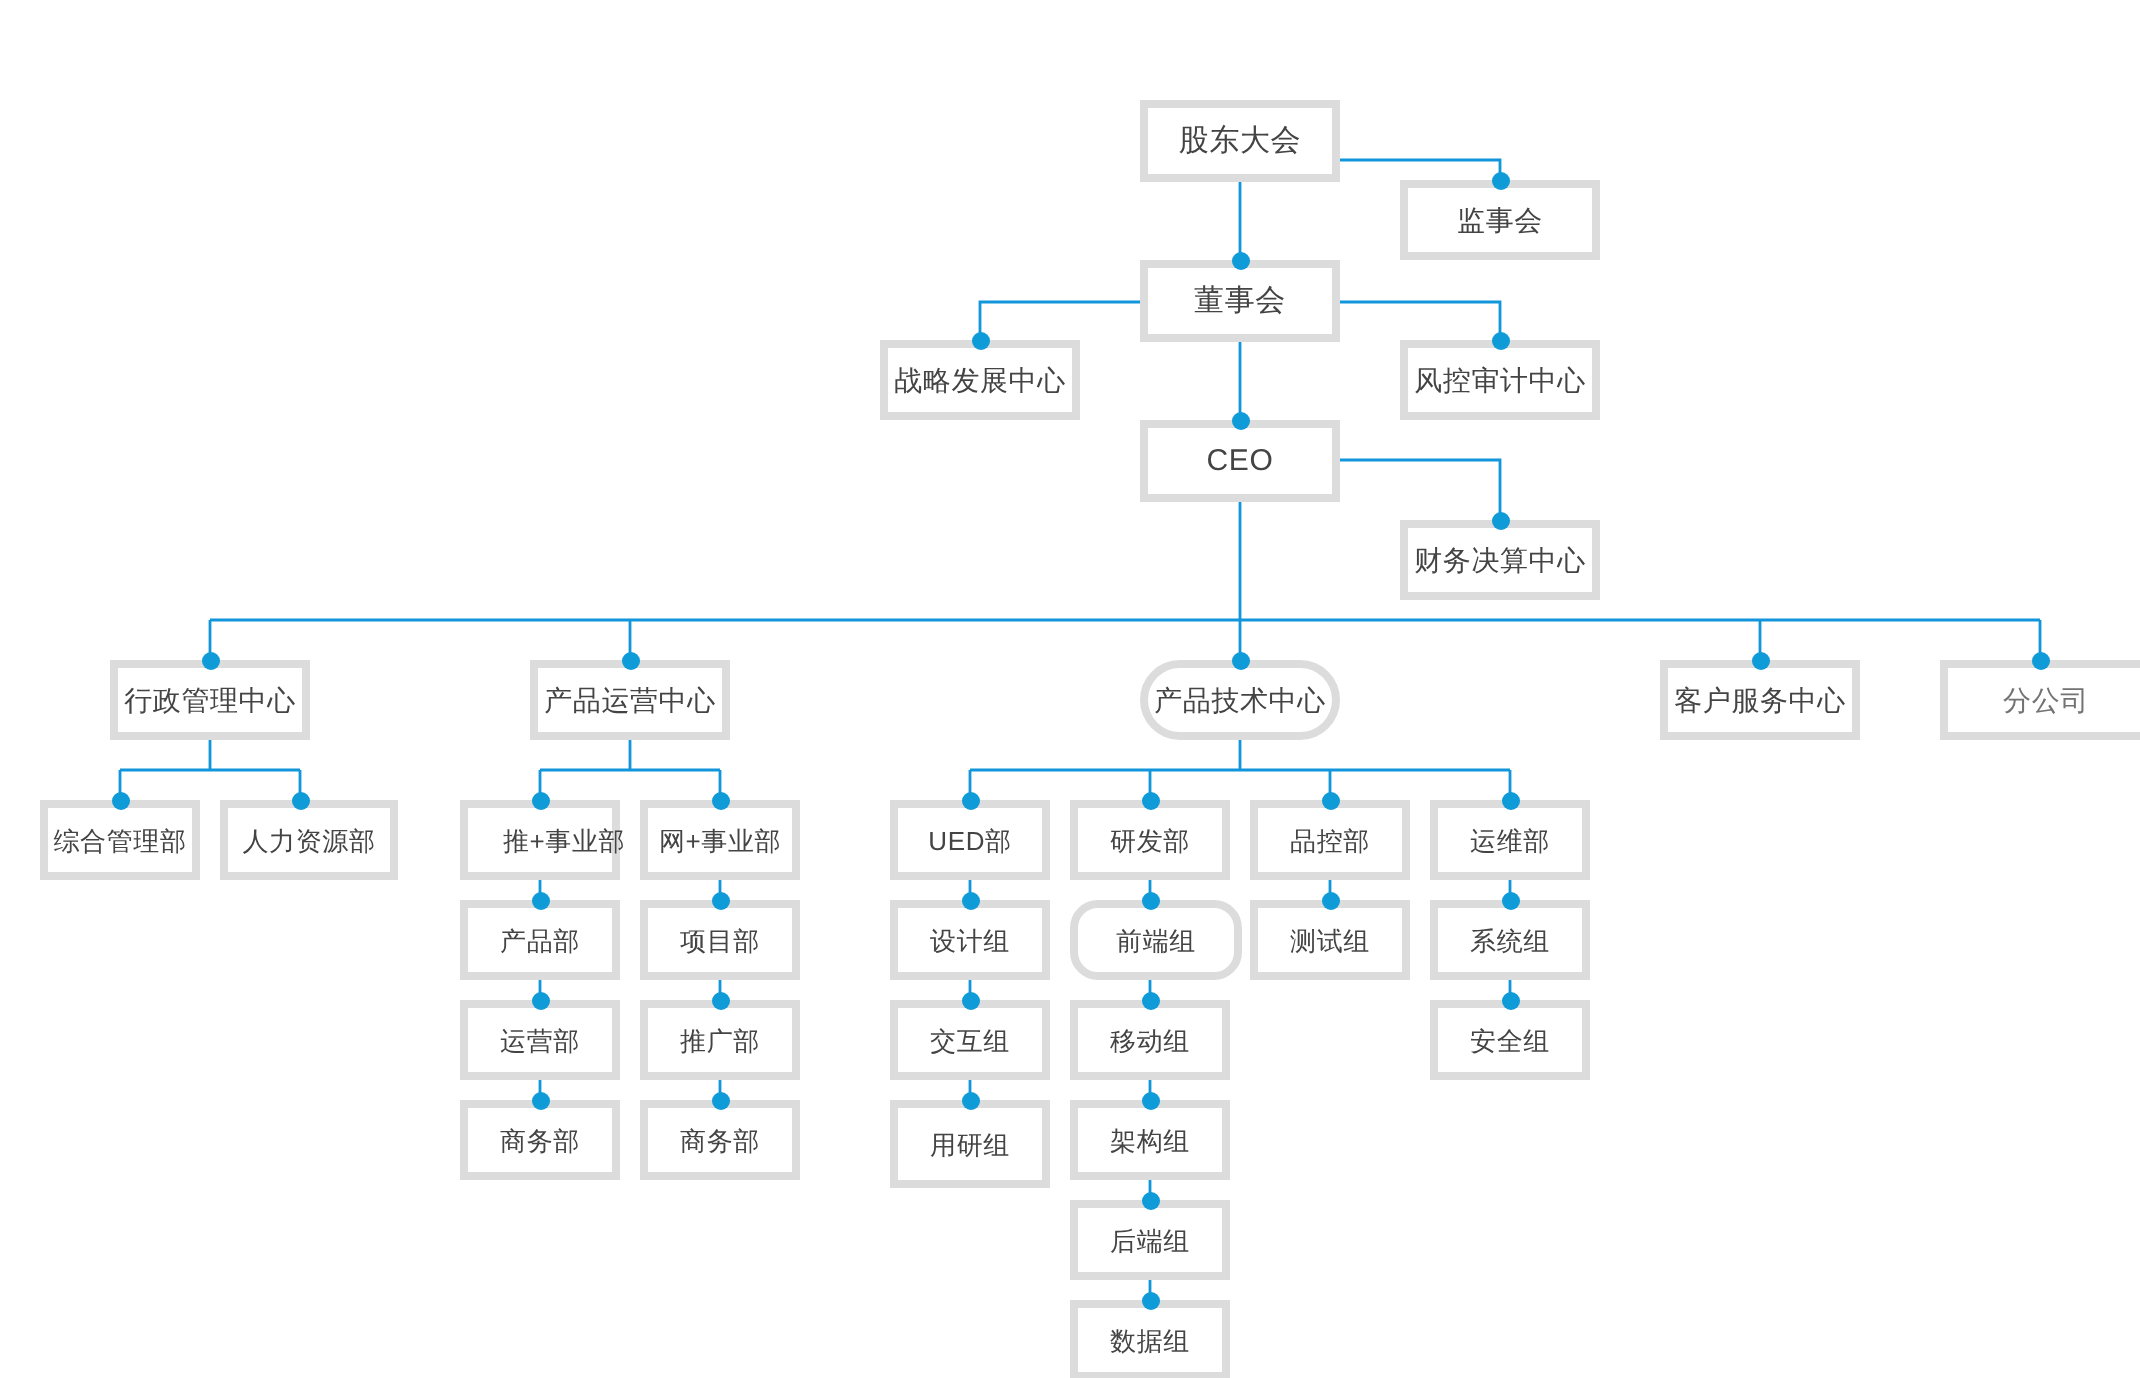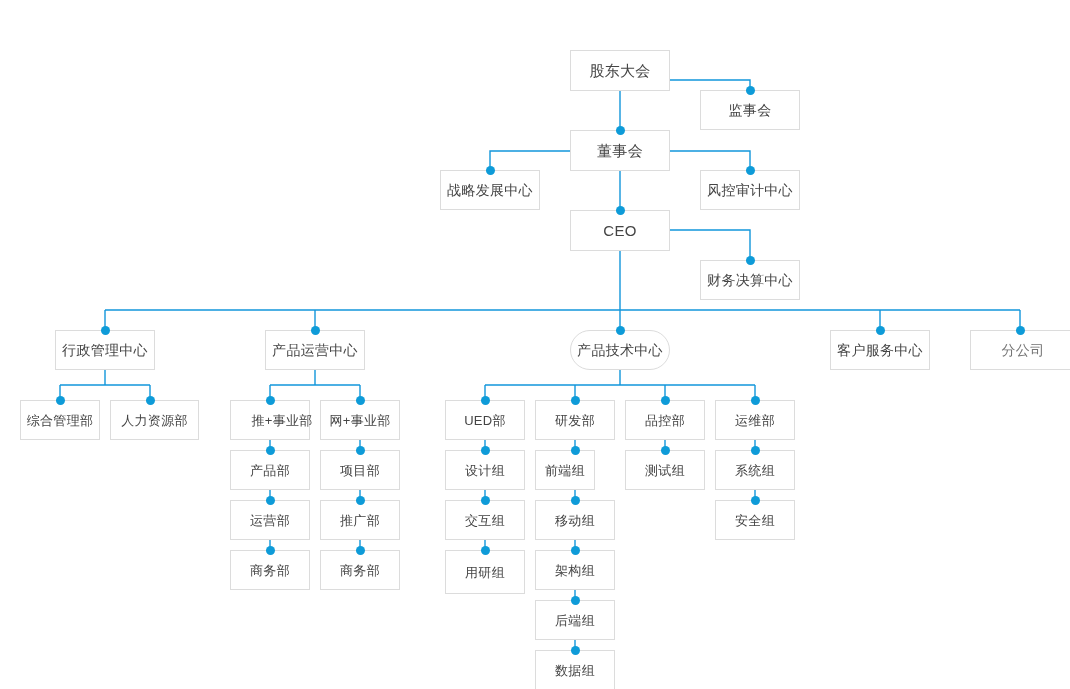--- a/index.html
+++ b/index.html
@@ -17,21 +17,21 @@
   }
   #wires{
     position:absolute;
     left:0; top:0;
     width:1070px; height:689px;
     pointer-events:none;
   }
   .node{
     position:absolute;
     box-sizing:border-box;
-    border:1px solid #a3a3a3;
+    border:4px solid #a3a3a3;
     background:#ffffff;
     display:flex;
     align-items:center;
     justify-content:center;
     color:#444444;
     font-size:14px;
     line-height:1;
     letter-spacing:0.3px;
     white-space:nowrap;
     z-index:2;
@@ -189,21 +189,21 @@
     </div>
     <div class="dot" style="left: 485px; top: 500px; background: rgb(14, 155, 216);"></div>
     <div class="node leaf" style="left: 445px; top: 550px; width: 80px; height: 44px; border-color: rgb(220, 220, 220); background: rgb(255, 255, 255); color: rgb(68, 68, 68);">
       <span>用研组</span>
     </div>
     <div class="dot" style="left: 485px; top: 550px; background: rgb(14, 155, 216);"></div>
     <div class="node leaf" style="left: 535px; top: 400px; width: 80px; height: 40px; border-color: rgb(220, 220, 220); background: rgb(255, 255, 255); color: rgb(68, 68, 68);">
       <span>研发部</span>
     </div>
     <div class="dot" style="left: 575px; top: 400px; background: rgb(14, 155, 216);"></div>
-    <div class="node leaf" style="left: 535px; top: 450px; width: 60px; height: 40px; border-color: rgb(220, 220, 220); background: rgb(255, 255, 255); color: rgb(68, 68, 68);">
+    <div class="node leaf" style="left: 535px; top: 450px; width: 86px; height: 40px; border-color: rgb(220, 220, 220); background: rgb(255, 255, 255); color: rgb(68, 68, 68); border-radius: 14px;">
       <span>前端组</span>
     </div>
     <div class="dot" style="left: 575px; top: 450px; background: rgb(14, 155, 216);"></div>
     <div class="node leaf" style="left: 535px; top: 500px; width: 80px; height: 40px; border-color: rgb(220, 220, 220); background: rgb(255, 255, 255); color: rgb(68, 68, 68);">
       <span>移动组</span>
     </div>
     <div class="dot" style="left: 575px; top: 500px; background: rgb(14, 155, 216);"></div>
     <div class="node leaf" style="left: 535px; top: 550px; width: 80px; height: 40px; border-color: rgb(220, 220, 220); background: rgb(255, 255, 255); color: rgb(68, 68, 68);">
       <span>架构组</span>
     </div>

